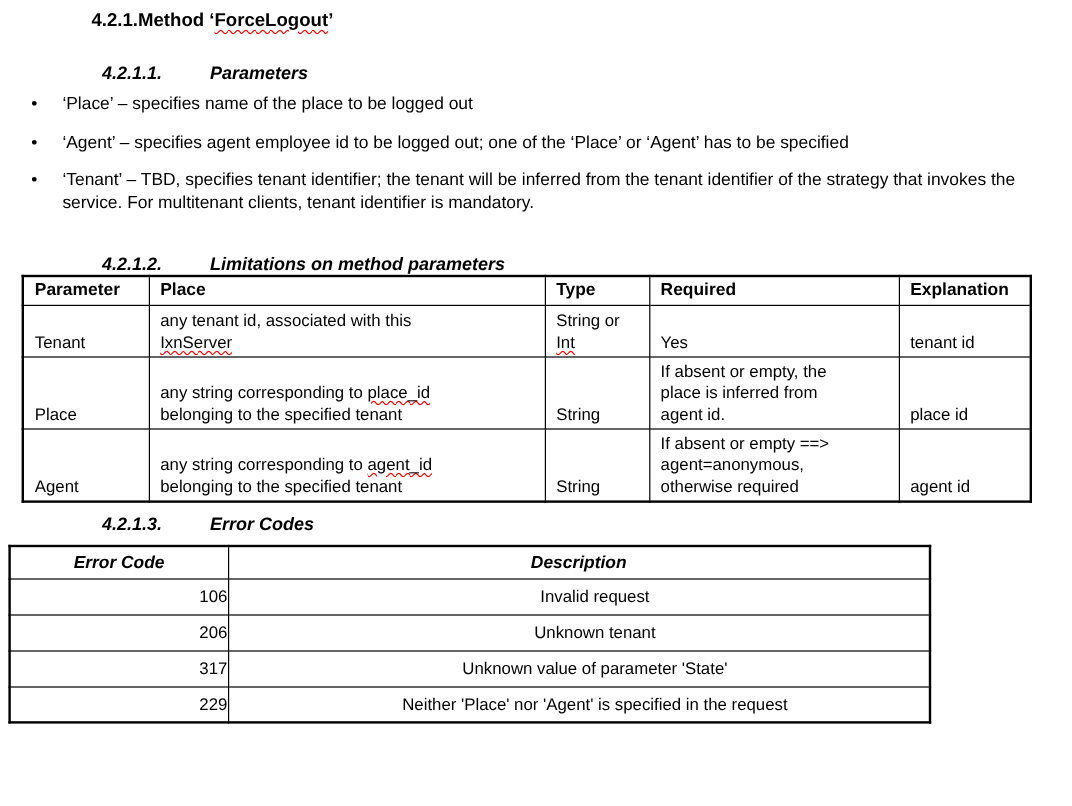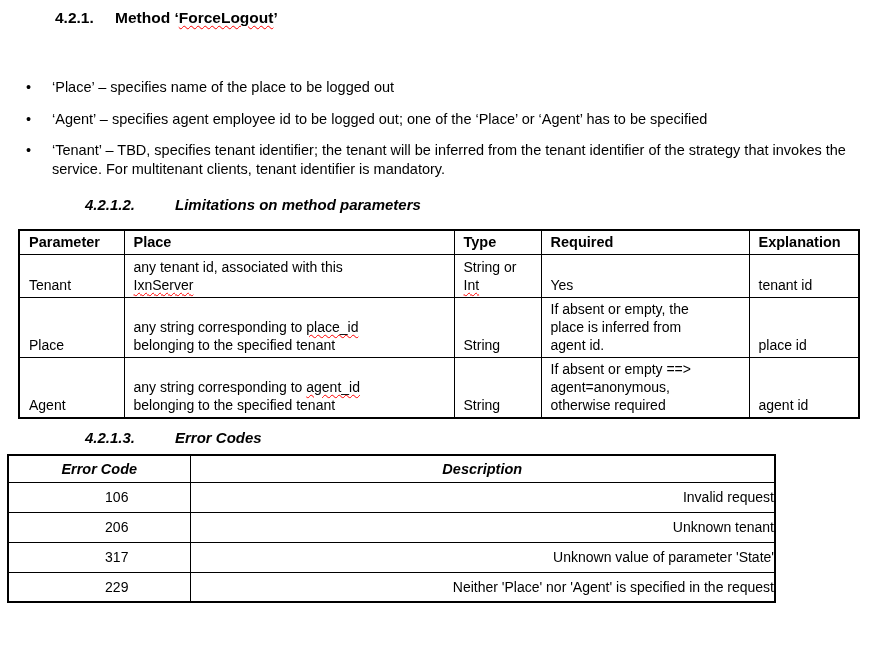--- a/index.html
+++ b/index.html
@@ -13,28 +13,28 @@
     overflow: hidden;
   }
   .abs { position: absolute; }
 
   
   .h-main {
     left: 55px; top: 9px;
     font-size: 15.5px; font-weight: bold;
     white-space: nowrap;
   }
-  .h-main .num { display: inline-block; width: 60px; }
+  .h-main .num { display: inline-block; width: 60px; text-align: right; }
   .h-sub {
     font-size: 15px; font-weight: bold; font-style: italic;
     white-space: nowrap;
   }
   .h-sub .num { display: inline-block; width: 90px; font-style: italic; }
   .h-params { left: 85px; top: 53px; }
-  .h-limits { left: 85px; top: 196px; }
+  .h-limits { left: 85px; top: 212px; }
   .h-errors { left: 85px; top: 429px; }
 
   
   .sq {
     text-decoration-line: underline;
     text-decoration-style: wavy;
     text-decoration-color: #ff0000;
     text-decoration-thickness: 1px;
     text-underline-offset: 2px;
   }
@@ -81,32 +81,35 @@
 
   
   .t-errors { left: 7px; top: 454px; width: 767px; }
   .t-errors th {
     font-size: 14.5px; font-weight: bold; text-align: center;
     vertical-align: middle; height: 27px; font-style: italic;
   }
   .t-errors td {
     font-size: 14px; vertical-align: middle; height: 30px;
   }
-  .t-errors td.code { text-align: center; padding-left: 35px; }
-  .t-errors td.desc { text-align: right; padding-left: 27px; }
+  .t-errors td.code { text-align: right; padding-left: 35px; }
+  .t-errors td.desc { text-align: center; padding-left: 27px; }
 </style>
 </head>
 <body>
 
 <div class="page">
 
   <div class="abs h-main">
     <span class="num">4.2.1.</span><span>Method ‘</span><span class="sq">ForceLogout</span><span>’</span>
   </div>
 
+  <div class="abs h-sub h-params">
+    <span class="num">4.2.1.1.</span><span>Parameters</span>
+  </div>
 
   <div class="abs bullet-item b1">
     <span class="marker">•</span><span>‘Place’ – specifies name of the place to be logged out</span>
   </div>
   <div class="abs bullet-item b2">
     <span class="marker">•</span><span>‘Agent’ – specifies agent employee id to be logged out; one of the ‘Place’ or ‘Agent’ has to be specified</span>
   </div>
   <div class="abs bullet-item b3">
     <span class="marker">•</span><span>‘Tenant’ – TBD, specifies tenant identifier; the tenant will be inferred from the tenant identifier of the strategy that invokes the service. For multitenant clients, tenant identifier is mandatory.</span>
   </div>

